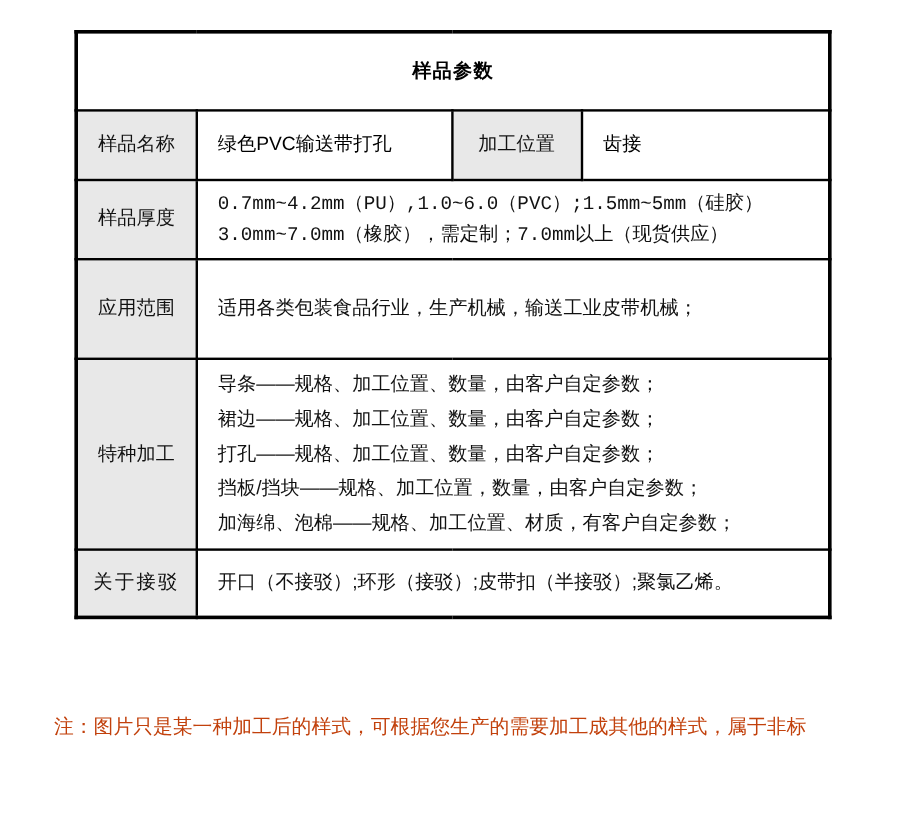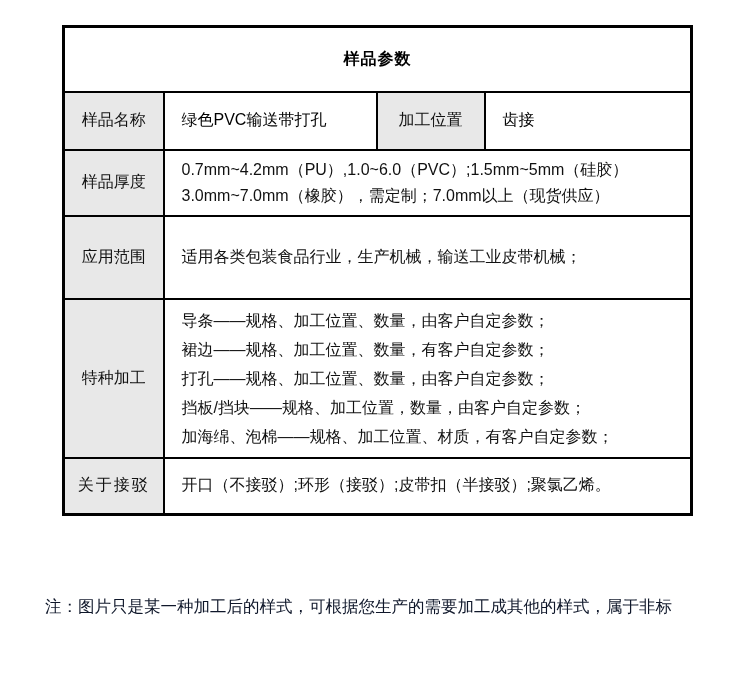--- a/index.html
+++ b/index.html
@@ -50,31 +50,31 @@
     padding-right: 8px;
     color: #111111;
   }
   td.value.bold { font-weight: normal; color: #000000; }
   tr.r1 td { height: 58px; }
   tr.r2 td { height: 48px; }
   tr.r3 td { height: 66px; }
   tr.r4 td { height: 83px; }
   tr.r5 td { height: 159px; }
   tr.r6 td { height: 57px; }
-  .mline div { line-height: 26px; }
+  .mline div { line-height: 26px; font-family: Liberation Mono, monospace; }
   .slines div { line-height: 29px; }
 
   .note {
     position: absolute;
     left: 45px;
     top: 592px;
     width: 670px;
     font-size: 16.5px;
     line-height: 29px;
-    color: #0f172a;
+    color: #c2410c;
   }
   .note div { white-space: nowrap; }
 </style>
 </head>
 <body>
 
 <div class="sheet">
 
   <table class="spec-table">
     <colgroup>
@@ -107,21 +107,21 @@
 
     <tr class="r4">
       <td class="label">应用范围</td>
       <td colspan="3" class="value">适用各类包装食品行业，生产机械，输送工业皮带机械；</td>
     </tr>
 
     <tr class="r5">
       <td class="label">特种加工</td>
       <td colspan="3" class="value slines">
         <div>导条——规格、加工位置、数量，由客户自定参数；</div>
-        <div>裙边——规格、加工位置、数量，有客户自定参数；</div>
+        <div>裙边——规格、加工位置、数量，由客户自定参数；</div>
         <div>打孔——规格、加工位置、数量，由客户自定参数；</div>
         <div>挡板/挡块——规格、加工位置，数量，由客户自定参数；</div>
         <div>加海绵、泡棉——规格、加工位置、材质，有客户自定参数；</div>
       </td>
     </tr>
 
     <tr class="r6">
       <td class="label ls">关于接驳</td>
       <td colspan="3" class="value">开口（不接驳）;环形（接驳）;皮带扣（半接驳）;聚氯乙烯。</td>
     </tr>

